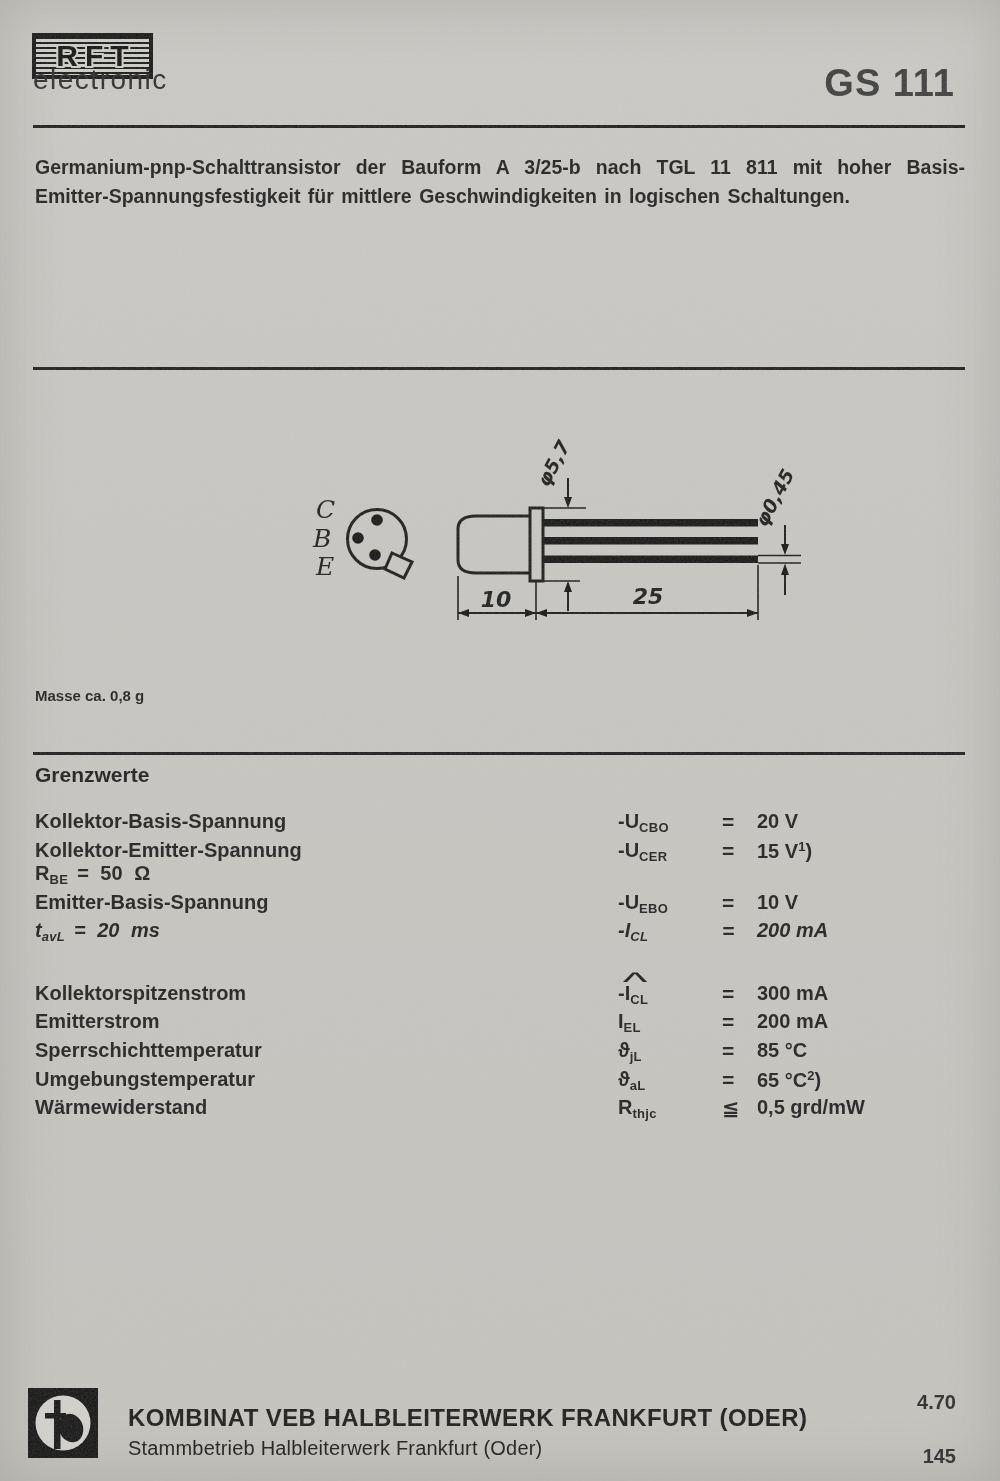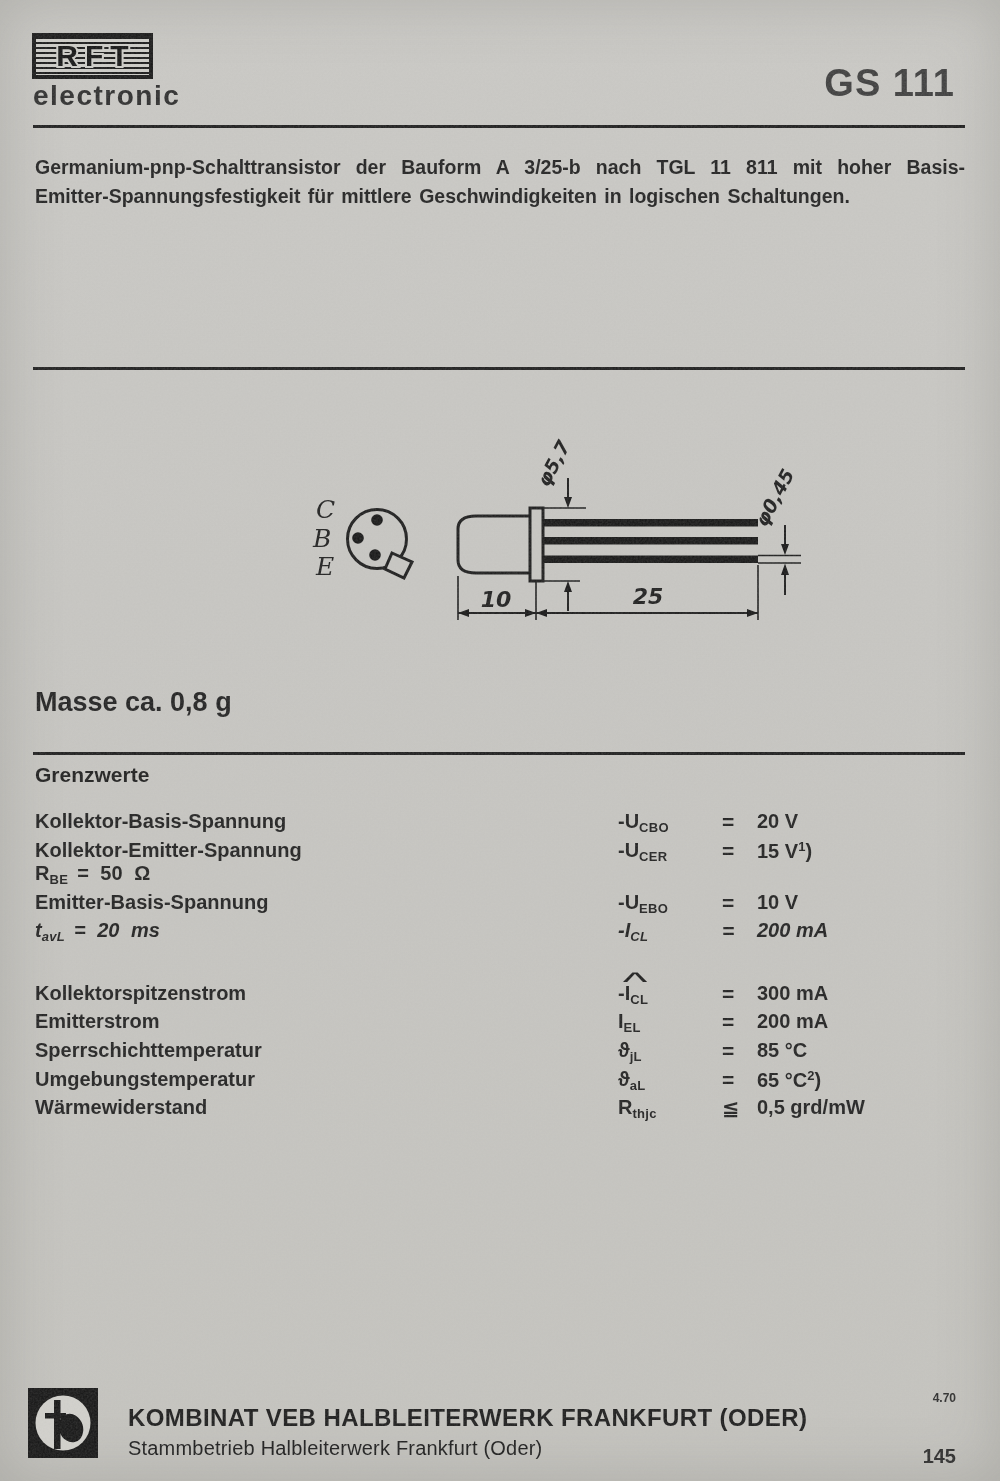--- a/index.html
+++ b/index.html
@@ -21,21 +21,21 @@
     position:absolute;left:32px;top:33px;width:121px;height:46px;
     box-sizing:border-box;border:4px solid #161616;
     background:repeating-linear-gradient(180deg,#161616 0 2.5px,#cfcec9 2.5px 5px);
     display:flex;align-items:center;justify-content:center;
   }
   .rft-text{
     font-weight:bold;font-size:30px;line-height:1;color:#111;
     letter-spacing:7px;text-indent:7px;
     -webkit-text-stroke:4px #cfcec9;paint-order:stroke fill;
   }
-  .elec{position:absolute;left:33px;top:80px;font-size:28px;letter-spacing:1.5px;color:#2c2c2c;font-weight:bold;}
+  .elec{position:absolute;left:33px;top:64px;font-size:28px;letter-spacing:1.5px;color:#2c2c2c;}
   .gs{position:absolute;right:45px;top:30px;font-size:38px;font-weight:bold;letter-spacing:1px;color:#3c3c3c;margin-top:32px;}
   .rule{position:absolute;left:33px;width:932px;background:#1c1c1c;}
   .rule1{top:125px;height:3px;}
   .rule2{top:367px;height:2.5px;}
   .rule3{top:752px;height:3px;}
 
   
   .intro{position:absolute;left:35px;top:153px;width:930px;font-size:19.5px;font-weight:bold;line-height:28.5px;color:#1f1f1f;}
   .intro .l1{text-align:justify;text-align-last:justify;}
   .intro .l2{word-spacing:2px;}
@@ -45,21 +45,21 @@
   .fig .ln{stroke:#1a1a1a;fill:none;}
   .fig .thin{stroke-width:1.6;}
   .fig .mid{stroke-width:2;}
   .fig .thick{stroke-width:3;}
   .fig .fillp{fill:#c9c8c4;}
   .fig .blk{fill:#141414;stroke:none;}
   .pinlabel{font-family:"DejaVu Serif","Liberation Serif",serif;font-style:italic;font-size:25px;fill:#1c1c1c;}
   .dimnum{font-family:"DejaVu Sans","Liberation Sans",sans-serif;font-style:italic;font-weight:bold;font-size:22px;fill:#1c1c1c;}
   .dimphi{font-family:"DejaVu Sans","Liberation Sans",sans-serif;font-style:italic;font-weight:bold;font-size:19px;fill:#1c1c1c;}
 
-  .mass{position:absolute;left:35px;top:687px;font-size:27px;font-weight:bold;color:#1f1f1f;}
+  .mass{position:absolute;left:35px;top:687px;font-size:15px;font-weight:bold;color:#1f1f1f;}
 
   
   .ltitle{position:absolute;left:35px;top:763px;font-size:21px;font-weight:bold;color:#1c1c1c;}
   .trow{position:absolute;left:35px;width:930px;height:26px;font-size:20px;font-weight:bold;color:#1f1f1f;}
   .trow .lbl{position:absolute;left:0;top:0;white-space:nowrap;text-align:right;}
   .trow .sym{position:absolute;left:583px;top:0;white-space:nowrap;}
   .trow .rel{position:absolute;left:687px;top:0;font-size:21px;}
   .trow .val{position:absolute;left:722px;top:0;white-space:nowrap;}
   .trow sub{font-size:13px;vertical-align:-4px;letter-spacing:.3px;}
   .trow sup{font-size:13px;vertical-align:7px;}
@@ -69,21 +69,21 @@
     font-weight:normal;font-size:25px;color:#1a1a1a;
     transform:scaleX(2.1);transform-origin:15px 50%;
   }
   .r0{top:810px;} .r1{top:839px;} .r2{top:862px;} .r3{top:891px;} .r4{top:919px;font-style:italic;}
   .r5{top:944px;} .r6{top:982px;} .r7{top:1010px;} .r8{top:1039px;} .r9{top:1068px;} .r10{top:1096px;}
 
   
   .hfo{position:absolute;left:28px;top:1388px;}
   .co1{position:absolute;left:128px;top:1404px;font-size:24px;font-weight:bold;letter-spacing:.4px;color:#191919;}
   .co2{position:absolute;left:128px;top:1437px;font-size:20px;font-weight:normal;letter-spacing:.2px;color:#191919;}
-  .issue{position:absolute;right:44px;top:1391px;font-size:12px;font-weight:bold;color:#2a2a2a;margin-left:20px;}
+  .issue{position:absolute;right:44px;top:1391px;font-size:20px;font-weight:bold;color:#2a2a2a;margin-left:20px;}
   .pageno{position:absolute;right:44px;top:1445px;font-size:20px;font-weight:bold;color:#2a2a2a;}
 </style>
 </head>
 <body>
 
 <div class="page">
 
   <div class="rft-box">
     <span class="rft-text">RFT</span>
   </div>

